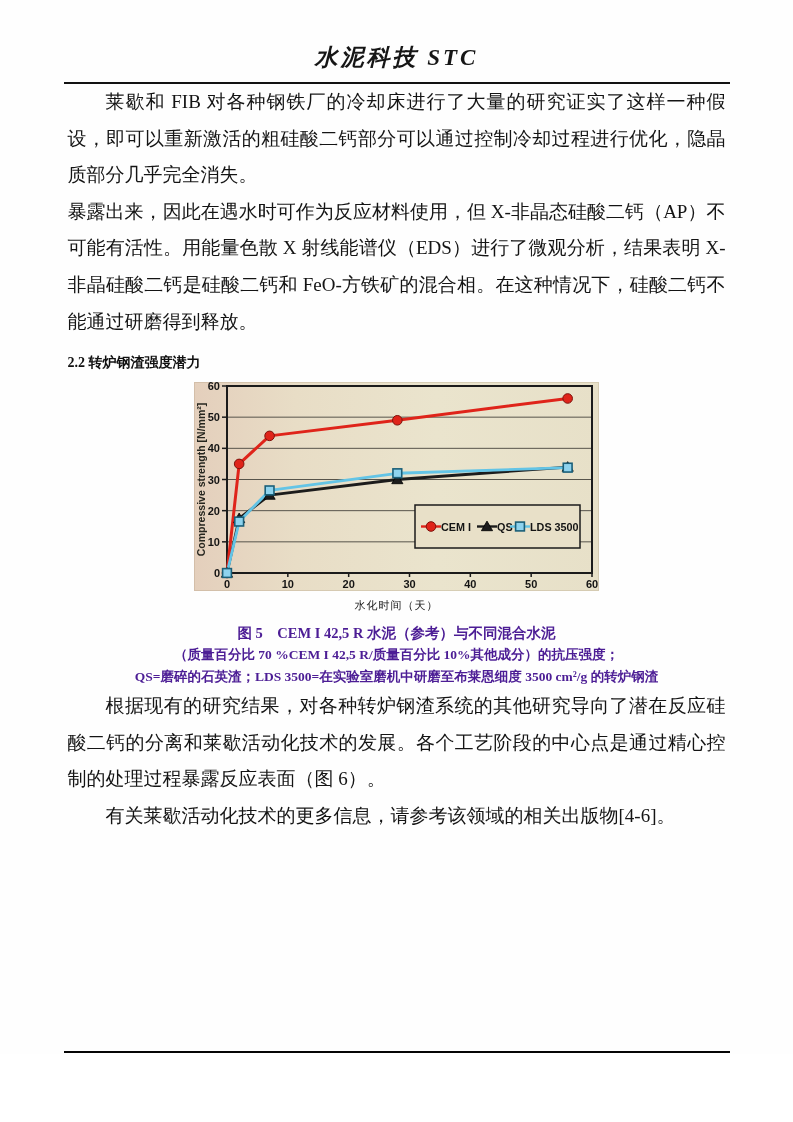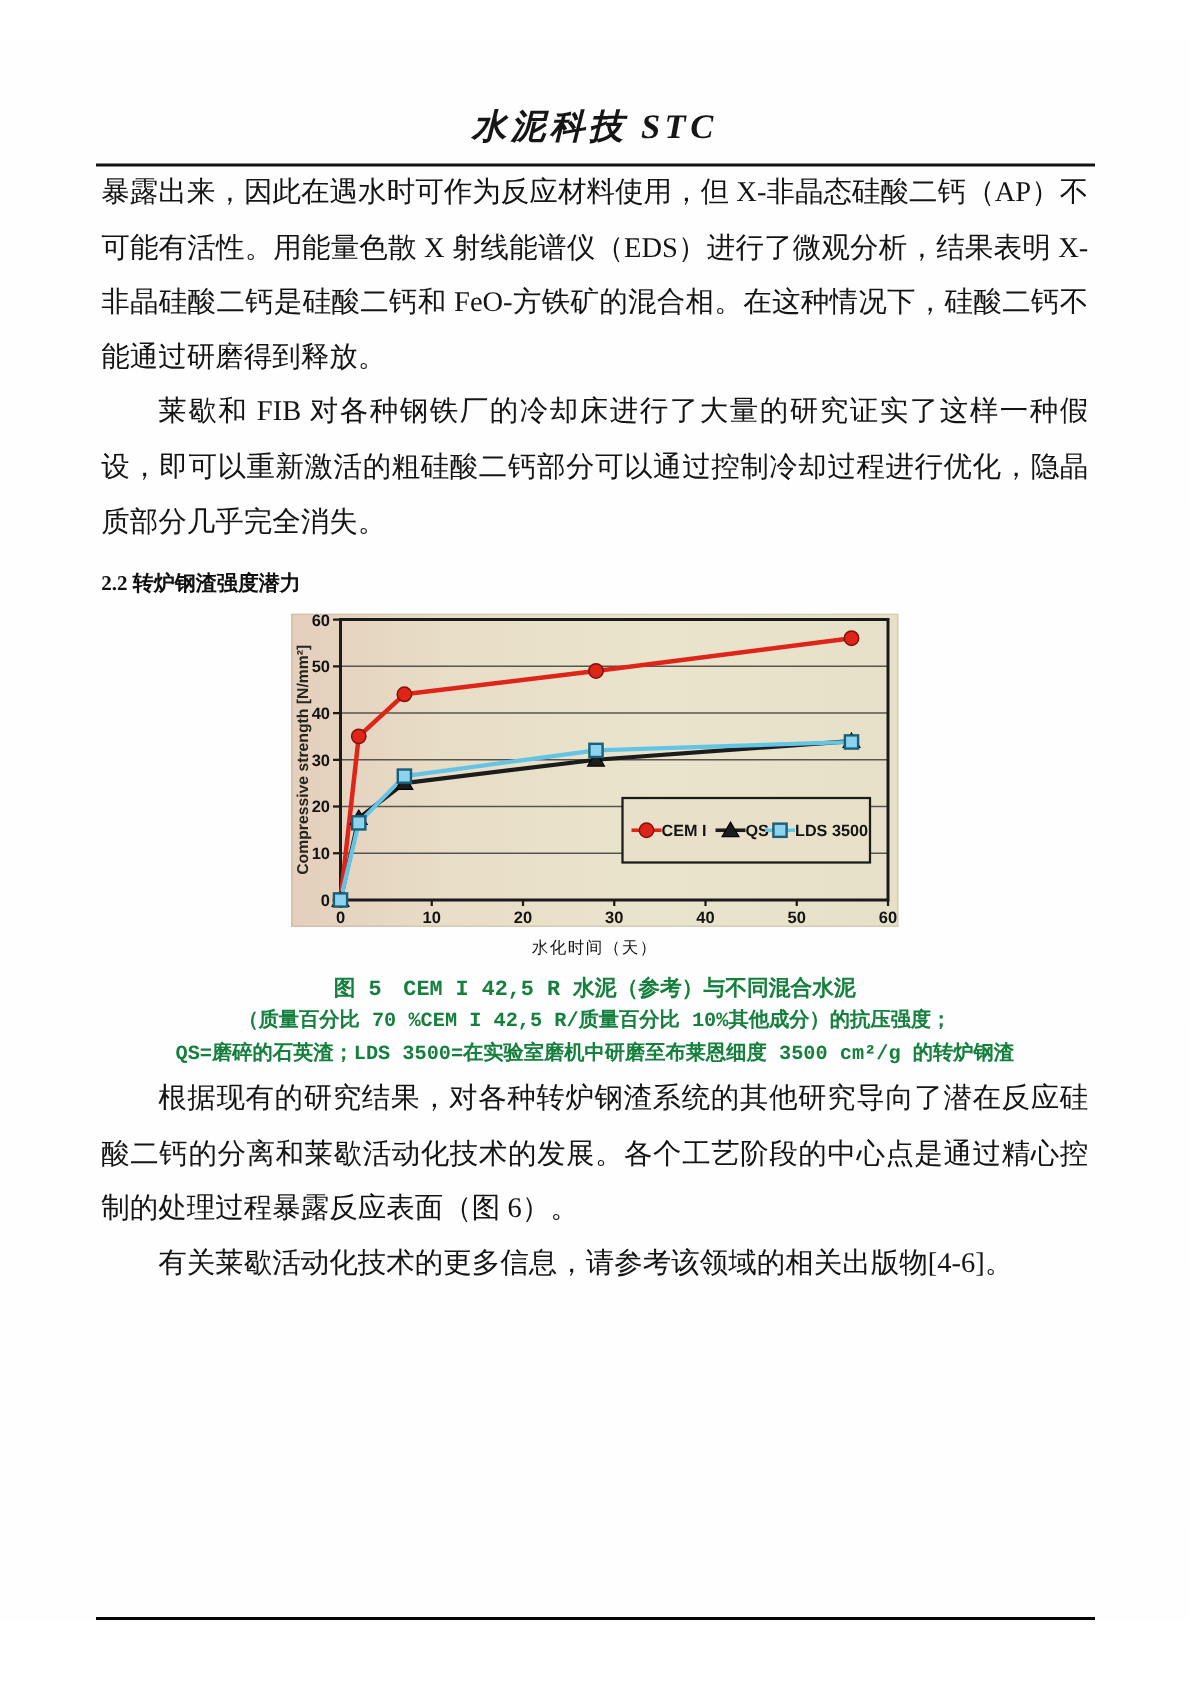--- a/index.html
+++ b/index.html
@@ -1,18 +1,18 @@
 <!DOCTYPE html>
 <html><head>
 <meta charset="utf-8">
 <style>
   html,body{margin:0;padding:0;background:#ffffff;}
   .page{
     width:793px;height:1054px;position:relative;overflow:hidden;background:#fefefe;
-    font-family:"Liberation Serif","DejaVu Serif",serif;color:#121212;margin-top:27px;
+    font-family:"Liberation Serif","DejaVu Serif",serif;color:#121212;
   }
   header{ text-align:center; padding-top:42px; }
   .header-title{
     font-size:23px;font-weight:700;font-style:italic;letter-spacing:3px;color:#161616;
   }
   .header-rule{ width:666px;margin:9px auto 0;border-top:2.5px solid #121212;height:0; }
   .content{ width:658px;margin:0 auto; }
   p.body{
     font-size:19px;line-height:36.6px;margin:0;text-align:justify;color:#141414;
   }
@@ -26,22 +26,22 @@
     background:linear-gradient(90deg,#e4cfbc 0%,#e8ddc6 25%,#eae4cd 60%,#e7e0c8 100%);
     box-shadow:0 0 0 1px rgba(160,140,110,0.25) inset;
   }
   .figure-img svg{ position:absolute;left:0;top:0; }
   .fig-xlabel{
     text-align:center;font-size:11px;line-height:26px;margin-top:1px;color:#141414;
     letter-spacing:1px;
   }
   figcaption{ text-align:center;margin-top:4px; }
   .cap{
-    font-family:Liberation Mono, monospace;
-    font-size:13.5px;line-height:22px;font-weight:600;color:#15803d;
+    font-family:Liberation Serif, serif;
+    font-size:13.5px;line-height:22px;font-weight:600;color:#4c1d95;
   }
   .cap1{ font-size:14.5px; }
   .after-fig{ margin-top:12px; }
   footer{
     position:absolute;left:64px;top:1051px;width:666px;border-top:2.8px solid #050505;
     font-family:"Liberation Sans","DejaVu Sans",sans-serif;font-size:13.5px;color:#1a1a1a;
   }
   .page-num{ text-align:center;padding-top:3px; }
   .issue{ position:absolute;right:28px;top:3px; }
   
@@ -53,22 +53,22 @@
 <body>
 
 <div class="page">
 
   <header>
     <div class="header-title">水泥科技 STC</div>
   </header>
   <div class="header-rule"></div>
 
   <main class="content">
+    <p class="body indent">莱歇和 FIB 对各种钢铁厂的冷却床进行了大量的研究证实了这样一种假设，即可以重新激活的粗硅酸二钙部分可以通过控制冷却过程进行优化，隐晶质部分几乎完全消失。</p>
     <p class="body">暴露出来，因此在遇水时可作为反应材料使用，但 X-非晶态硅酸二钙（AP）不可能有活性。用能量色散 X 射线能谱仪（EDS）进行了微观分析，结果表明 X-非晶硅酸二钙是硅酸二钙和 FeO-方铁矿的混合相。在这种情况下，硅酸二钙不能通过研磨得到释放。</p>
-    <p class="body indent">莱歇和 FIB 对各种钢铁厂的冷却床进行了大量的研究证实了这样一种假设，即可以重新激活的粗硅酸二钙部分可以通过控制冷却过程进行优化，隐晶质部分几乎完全消失。</p>
     <h2 class="section">2.2 转炉钢渣强度潜力</h2>
 
     <figure>
       <div class="figure-img">
         <svg width="405" height="209" viewBox="0 0 405 209" aria-label="compressive strength chart">
             <line x1="33" x2="398" y1="159.83333333333334" y2="159.83333333333334" stroke="#57544b" stroke-width="1"></line>
             <line x1="33" x2="398" y1="128.66666666666669" y2="128.66666666666669" stroke="#57544b" stroke-width="1"></line>
             <line x1="33" x2="398" y1="97.5" y2="97.5" stroke="#57544b" stroke-width="1"></line>
             <line x1="33" x2="398" y1="66.33333333333334" y2="66.33333333333334" stroke="#57544b" stroke-width="1"></line>
             <line x1="33" x2="398" y1="35.16666666666666" y2="35.16666666666666" stroke="#57544b" stroke-width="1"></line>

